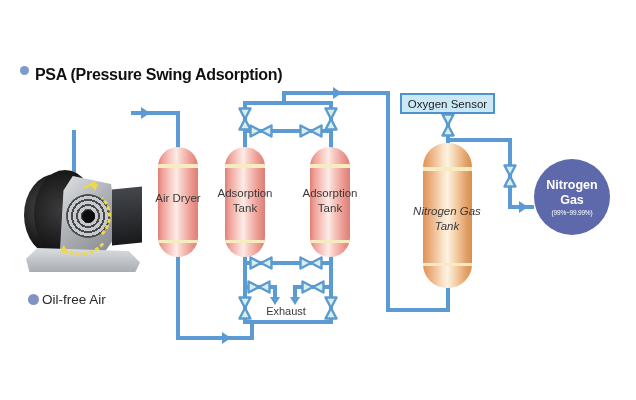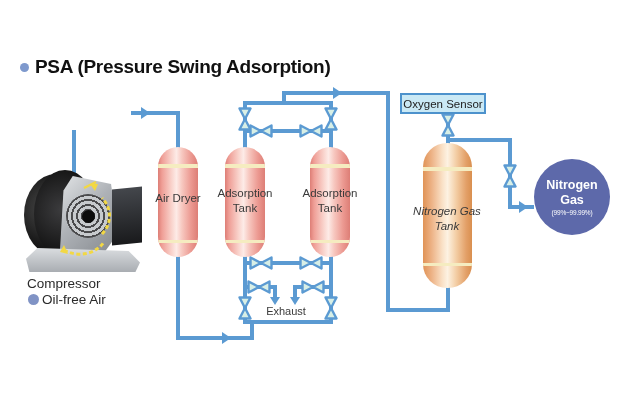--- a/index.html
+++ b/index.html
@@ -7,21 +7,21 @@
     --tank-band:#f5ecc0; --circle:#5d69aa; --label:#3a3a3a; --title:#111111;
     --bullet:#7e99cd;
   }
   *{margin:0;padding:0;box-sizing:border-box;}
   body{font-family:"Liberation Sans",sans-serif;background:#fff;}
   .stage{position:relative;width:636px;height:400px;background:#ffffff;overflow:hidden;}
 
   
   .title-row{position:absolute;left:20px;top:56px;display:flex;align-items:center;z-index:5;}
   .dot{width:9px;height:9px;border-radius:50%;background:var(--bullet);margin-right:6px;flex:0 0 auto;}
-  .title{font-size:19px;font-weight:bold;color:var(--title);letter-spacing:-0.3px;}
+  .title{font-size:16px;font-weight:bold;color:var(--title);letter-spacing:-0.3px;margin-top:10px;}
 
   
   .pipe{position:absolute;background:var(--pipe);z-index:1;}
   .arrow-r{position:absolute;width:0;height:0;border-top:6px solid transparent;border-bottom:6px solid transparent;border-left:9px solid var(--pipe);z-index:3;}
   .arrow-d{position:absolute;width:0;height:0;border-left:5px solid transparent;border-right:5px solid transparent;border-top:8px solid var(--pipe);z-index:3;}
 
   
   .valve{position:absolute;z-index:3;line-height:0;}
   .valve polygon{fill:var(--valve-fill);stroke:var(--pipe);stroke-width:2.4;stroke-linejoin:round;}
 
@@ -147,42 +147,41 @@
   <div class="valve" style="left:247px;top:280px;"><svg width="24" height="14">
         <polygon points="1.5,1.5 12,7 1.5,12.5"></polygon>
         <polygon points="22.5,1.5 12,7 22.5,12.5"></polygon>
       </svg></div>
   <div class="valve" style="left:301px;top:280px;"><svg width="24" height="14">
         <polygon points="1.5,1.5 12,7 1.5,12.5"></polygon>
         <polygon points="22.5,1.5 12,7 22.5,12.5"></polygon>
       </svg></div>
 
 
-  <div class="pbox" style="left:400px;top:93px;width:86px;height:21px;font-size:11.5px;border-width:2.5px;">
+  <div class="pbox" style="left:400px;top:93px;width:95px;height:21px;font-size:11.5px;border-width:2.5px;">
     <span>Oxygen Sensor</span>
   </div>
 
   <div class="photo">
     <div class="housing"></div>
     <div class="housing2"></div>
     <div class="body"></div>
     <div class="scroll"></div>
     <div class="hub"></div>
     <div class="block"></div>
     <div class="base"></div>
     <svg width="118" height="106">
       <path d="M40,84 C 54,92 72,88 80,76" fill="none" stroke="#f2d844" stroke-width="3" stroke-dasharray="4,2.5"></path>
       <path d="M78,68 C 88,58 88,42 78,32" fill="none" stroke="#f2d844" stroke-width="3" stroke-dasharray="4,2.5"></path>
       <path d="M60,22 l12,-6" fill="none" stroke="#f2d844" stroke-width="2.5"></path>
       <polygon points="36,86 44,88 40,79" fill="#f2d844"></polygon>
       <polygon points="74,18 66,18 71,25" fill="#f2d844"></polygon>
     </svg>
   </div>
 
-  <div class="caption" style="left:27px;top:276px;">Compressor</div>
   <div class="caption-row" style="left:28px;top:292px;">
     <span class="dot2"></span>
     <span>Oil-free Air</span>
   </div>
 
   <div class="tank pink" style="left:158px;top:147px;width:40px;height:110px;">
     <div class="band" style="top:17px;"></div>
     <div class="band" style="bottom:14px;"></div>
   </div>
   <div class="tank pink" style="left:225px;top:147px;width:40px;height:110px;">

